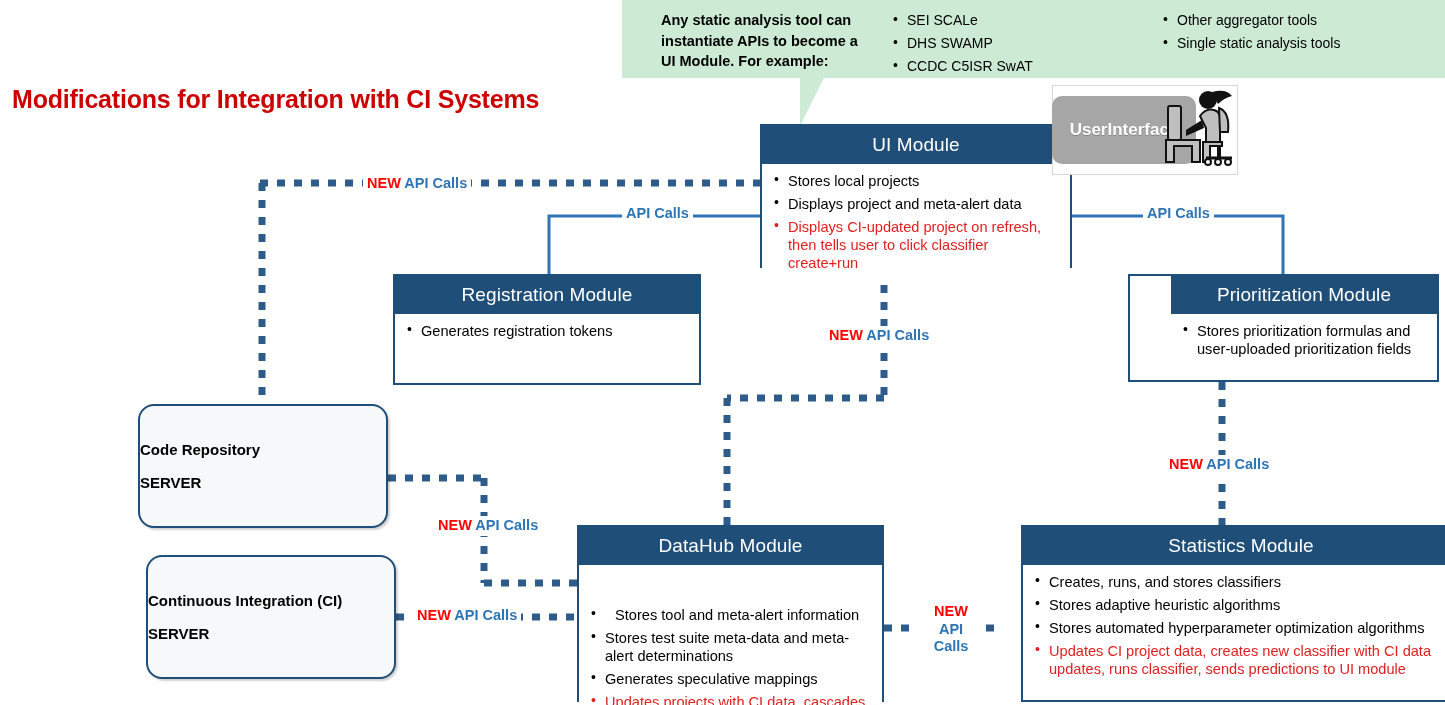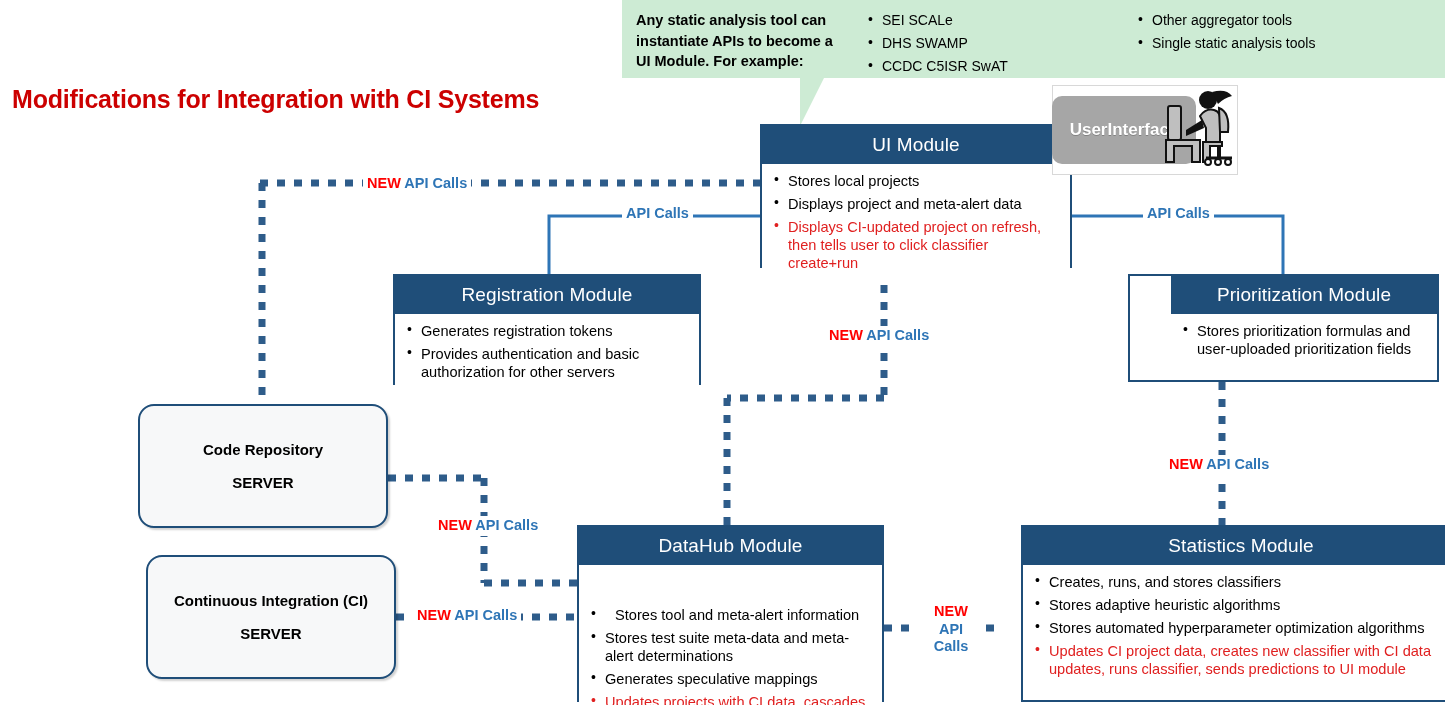--- a/index.html
+++ b/index.html
@@ -17,21 +17,21 @@
     position:absolute;left:12px;top:85px;
     color:#CC0000;font-weight:bold;font-size:25px;
     letter-spacing:-0.2px;white-space:nowrap;
   }
 
   
   .callout{
     position:absolute;left:622px;top:0px;width:823px;height:78px;
     background:#CDEBD4;
   }
-  .callout-inner{display:flex;height:100%;padding:10px 0 16px 0;box-sizing:border-box;}
+  .callout-inner{display:flex;height:100%;padding:10px 0 16px 0;box-sizing:border-box;justify-content:flex-end;}
   .callout-lead{
     width:228px;padding-left:14px;box-sizing:border-box;
     font-weight:bold;font-size:14.5px;color:#000;line-height:1.42;
   }
   .callout-col{font-size:14px;color:#000000;line-height:1.5;}
   .callout-col.c1{width:270px;}
   .callout-col.c2{width:300px;}
   .callout-col ul{margin:0;padding-left:18px;list-style:none;}
   .callout-col li{position:relative;padding-left:14px;margin-bottom:2px;}
   .callout-col li:before{
@@ -71,21 +71,21 @@
   #mod-ui{left:760px;top:124px;width:312px;height:144px;}
   #mod-registration{left:393px;top:274px;width:308px;height:111px;}
   #mod-prioritization{left:1128px;top:274px;width:311px;height:108px;padding-left:41px;}
   #mod-datahub{left:577px;top:525px;width:307px;height:177px;}
   #mod-statistics{left:1021px;top:525px;width:440px;height:177px;}
 
   
   .server{
     position:absolute;border:2.5px solid #1F4E79;border-radius:16px;
     background:#F7F8F9;box-sizing:border-box;
-    display:flex;flex-direction:column;align-items:center;justify-content:center;
+    display:flex;flex-direction:column;justify-content:center;
     box-shadow:2px 2px 2px rgba(0,0,0,0.18);
   }
   .server .s-line{font-weight:bold;font-size:15px;color:#000;line-height:1.0;}
   .server .s-line.top{margin-bottom:18px;}
   #srv-code{left:138px;top:404px;width:250px;height:124px;}
   #srv-ci{left:146px;top:555px;width:250px;height:124px;}
 
   
   .ui-badge{
     position:absolute;left:1052px;top:85px;width:186px;height:90px;
@@ -218,21 +218,20 @@
     <circle cx="46" cy="74" r="3" fill="#fff" stroke="#111" stroke-width="2"></circle>
     <circle cx="56" cy="74" r="3" fill="#fff" stroke="#111" stroke-width="2"></circle>
     <circle cx="66" cy="74" r="3" fill="#fff" stroke="#111" stroke-width="2"></circle>
   </svg>
 
   <div class="module" id="mod-registration">
     <div class="mod-head">Registration Module</div>
     <div class="mod-body">
       <ul>
         <li>Generates registration tokens</li>
-        <li>Provides authentication and basic authorization for other servers</li>
       </ul>
     </div>
   </div>
 
   <div class="module" id="mod-prioritization">
     <div class="mod-head">Prioritization Module</div>
     <div class="mod-body">
       <ul>
         <li>Stores prioritization formulas and user-uploaded prioritization fields</li>
       </ul>

